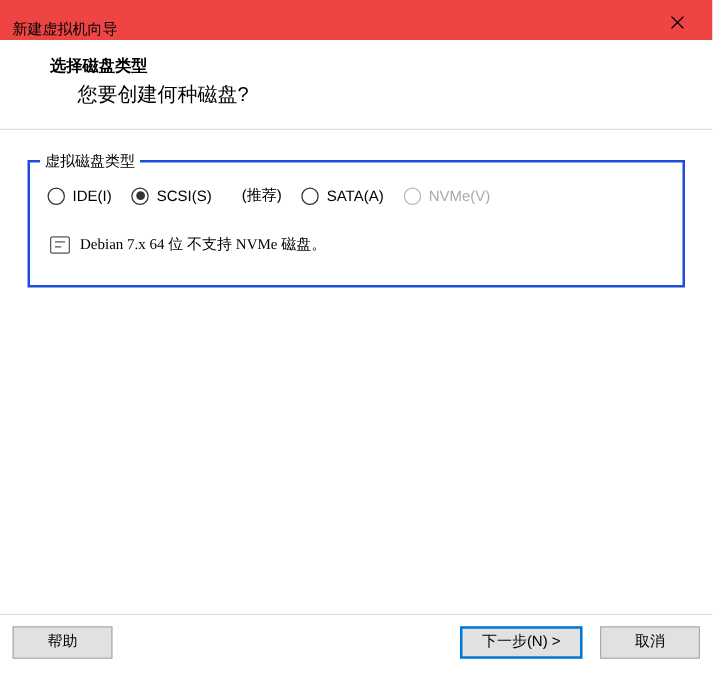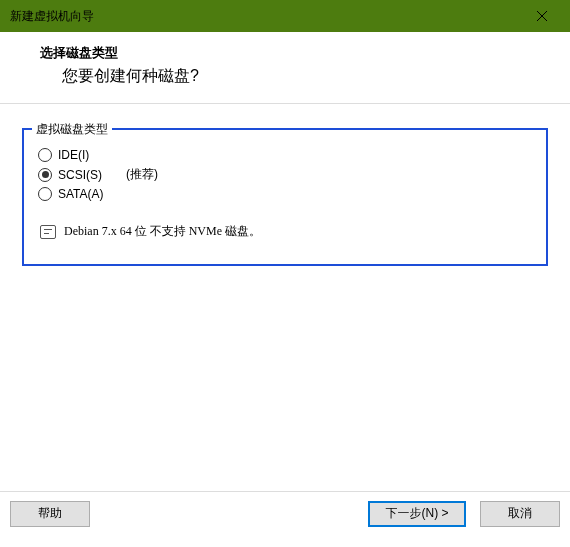--- a/index.html
+++ b/index.html
@@ -8,24 +8,24 @@
       font-size: 12px;
       background: #fff;
       width: 570px;
       height: 547px;
       position: relative;
       color: #000;
     }
     .titlebar {
       height: 32px;
       display: flex;
-      align-items: center;
+      align-items: flex-end;
       justify-content: space-between;
       padding: 0 8px 0 10px;
-      background: #4d7c0f;
+      background: #ef4444;
     }
     .titlebar .title { font-size: 12px; }
     .close-btn {
       width: 40px;
       height: 28px;
       display: flex;
       align-items: center;
       justify-content: center;
       cursor: pointer;
       font-size: 14px;
@@ -48,21 +48,21 @@
       margin-top: 6px;
     }
     .group-legend {
       position: absolute;
       top: -9px;
       left: 8px;
       background: #fff;
       padding: 0 4px;
       font-size: 12px;
     }
-    .radiolist { display: flex; flex-direction: column; gap: 4px; padding: 4px 2px; }
+    .radiolist { display: flex; flex-direction: row; gap: 16px; padding: 4px 2px; }
     .radio-item {
       display: flex;
       align-items: center;
       gap: 6px;
       cursor: pointer;
     }
     .radio-item.disabled { color: #aaa; cursor: default; }
     .radio-circle {
       width: 14px; height: 14px;
       border: 1.5px solid #333;
@@ -184,20 +184,24 @@
           </span>
         <span class="radio-label">SCSI(S)</span>
         <span class="recommend">(推荐)</span>
       </label>
 
       <label class="radio-item">
         <span class="radio-circle"></span>
         <span class="radio-label">SATA(A)</span>
       </label>
 
+      <label class="radio-item disabled">
+        <span class="radio-circle"></span>
+        <span class="radio-label">NVMe(V)</span>
+      </label>
 
     </div>
 
     <div class="info-row">
       <span class="info-icon"></span>
       <span>Debian 7.x 64 位 不支持 NVMe 磁盘。</span>
     </div>
   </div>
 </div>
 

